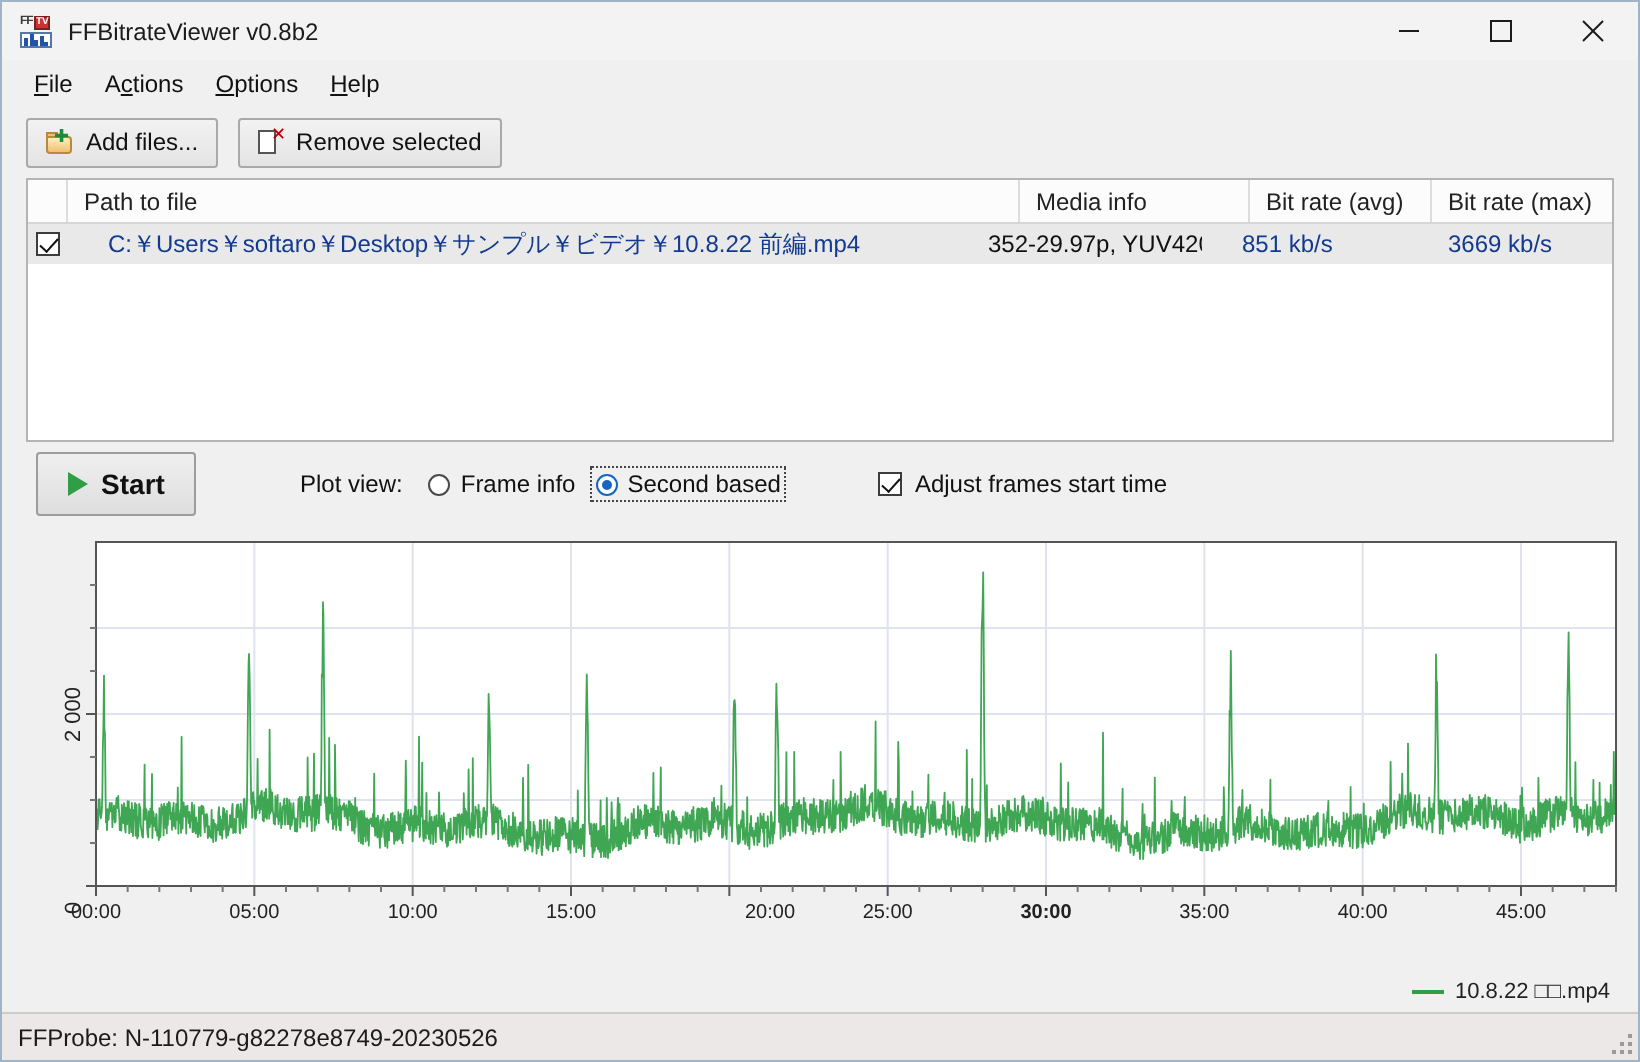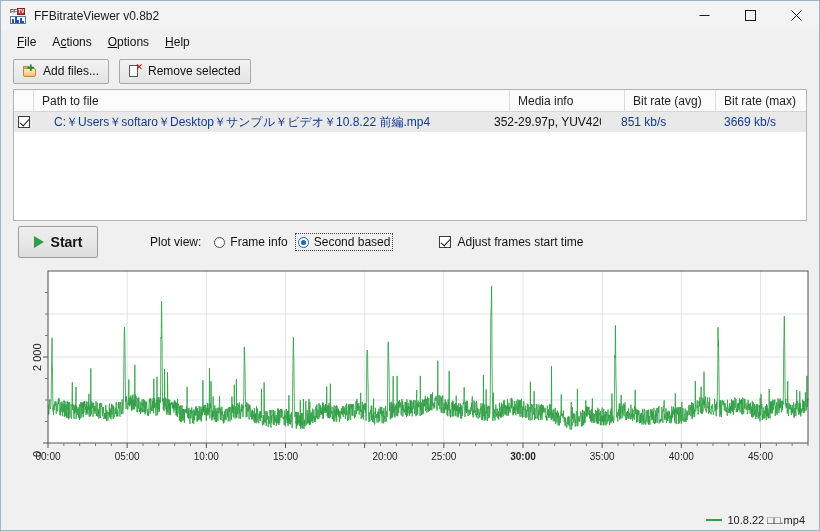--- a/index.html
+++ b/index.html
@@ -398,13 +398,24 @@
       <div class="xtick" style="left: 205.333px; top: 188px;">10:00</div>
       <div class="xtick" style="left: 284.5px; top: 188px;">15:00</div>
       <div class="xtick" style="left: 384px; top: 188px;">20:00</div>
       <div class="xtick" style="left: 442.833px; top: 188px;">25:00</div>
       <div class="xtick" style="left: 522px; top: 188px; font-weight: bold;">30:00</div>
       <div class="xtick" style="left: 601.167px; top: 188px;">35:00</div>
       <div class="xtick" style="left: 680.333px; top: 188px;">40:00</div>
       <div class="xtick" style="left: 759.5px; top: 188px;">45:00</div>
     </div>
 
+  <div class="statusbar">
+    <span>FFProbe: N-110779-g82278e8749-20230526</span>
+    <span class="grip">
+      <i style="right:0;bottom:0"></i>
+        <i style="right:4px;bottom:0"></i>
+        <i style="right:8px;bottom:0"></i>
+      <i style="right:0;bottom:4px"></i>
+        <i style="right:4px;bottom:4px"></i>
+      <i style="right:0;bottom:8px"></i>
+    </span>
+  </div>
 </div>
 
 </body></html>

